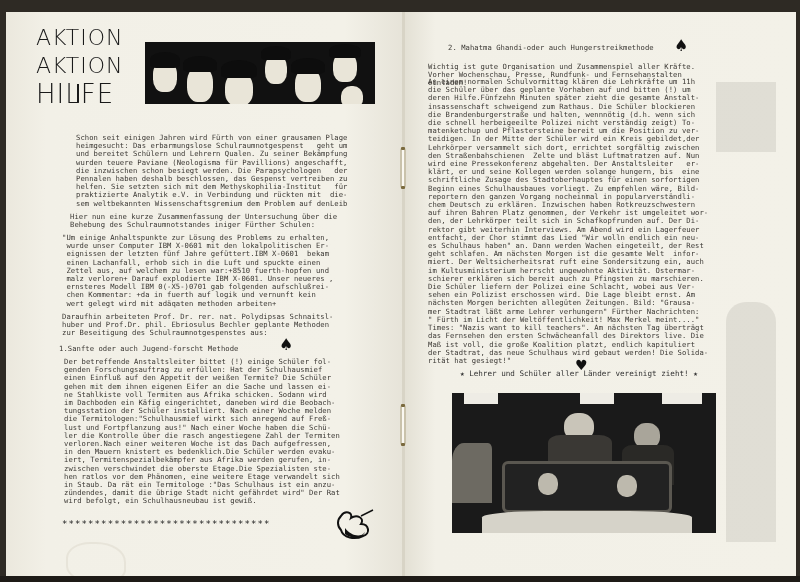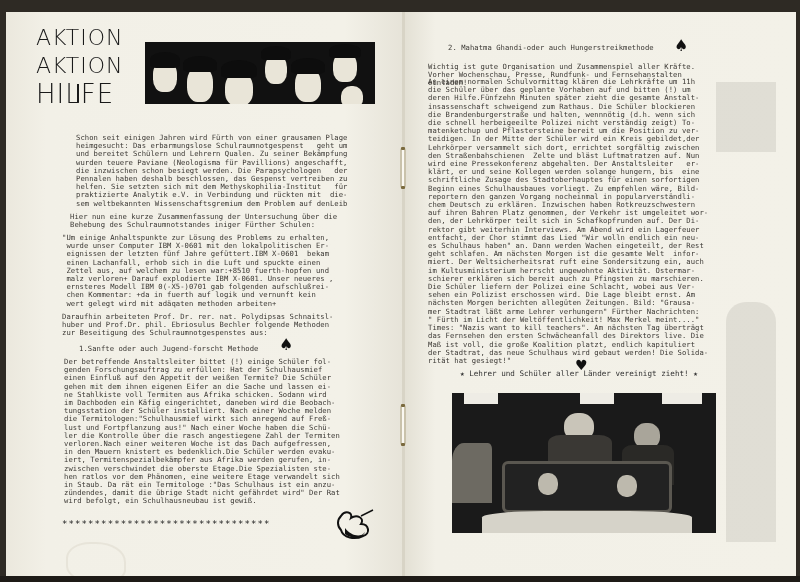--- a/index.html
+++ b/index.html
@@ -106,23 +106,23 @@
   <div class="text" style="left:62px;top:234px;">"Um einige Anhaltspunkte zur Lösung des Problems zu erhalten,
  wurde unser Computer IBM X-0601 mit den lokalpolitischen Er-
  eignissen der letzten fünf Jahre gefüttert.IBM X-0601  bekam
  einen Lachanfall, erhob sich in die Luft und spuckte einen
  Zettel aus, auf welchem zu lesen war:+8510 fuerth-hopfen und
  malz verloren+ Darauf explodierte IBM X-0601. Unser neueres ,
  ernsteres Modell IBM 0(-X5-)0701 gab folgenden aufschlußrei-
  chen Kommentar: +da in fuerth auf logik und vernunft kein
  wert gelegt wird mit adäqaten methoden arbeiten+</div>
   <div class="text" style="left:62px;top:313px;">Daraufhin arbeiteten Prof. Dr. rer. nat. Polydipsas Schnaitsl-
-huber und Prof.Dr. phil. Ebriosulus Bechler folgende Methoden
+huber und Prof.Dr. phil. Ebriosulus Bechler geplante Methoden
 zur Beseitigung des Schulraumnotgespenstes aus:</div>
-  <div class="text" style="left:79px;top:345px;">1.Sanfte oder auch Jugend-forscht Methode</div>
+  <div class="text" style="left:59px;top:345px;">1.Sanfte oder auch Jugend-forscht Methode</div>
   <div class="spade" style="left:279px;top:337px;">♠</div>
   <div class="text" style="left:64px;top:358px;">Der betreffende Anstaltsleiter bittet (!) einige Schüler fol-
 genden Forschungsauftrag zu erfüllen: Hat der Schulhausmief
 einen Einfluß auf den Appetit der weißen Termite? Die Schüler
 gehen mit dem ihnen eigenen Eifer an die Sache und lassen ei-
 ne Stahlkiste voll Termiten aus Afrika schicken. Sodann wird
 im Dachboden ein Käfig eingerichtet, daneben wird die Beobach-
 tungsstation der Schüler installiert. Nach einer Woche melden
 die Termitologen:"Schulhausmief wirkt sich anregend auf Freß-
 lust und Fortpflanzung aus!" Nach einer Woche haben die Schü-

